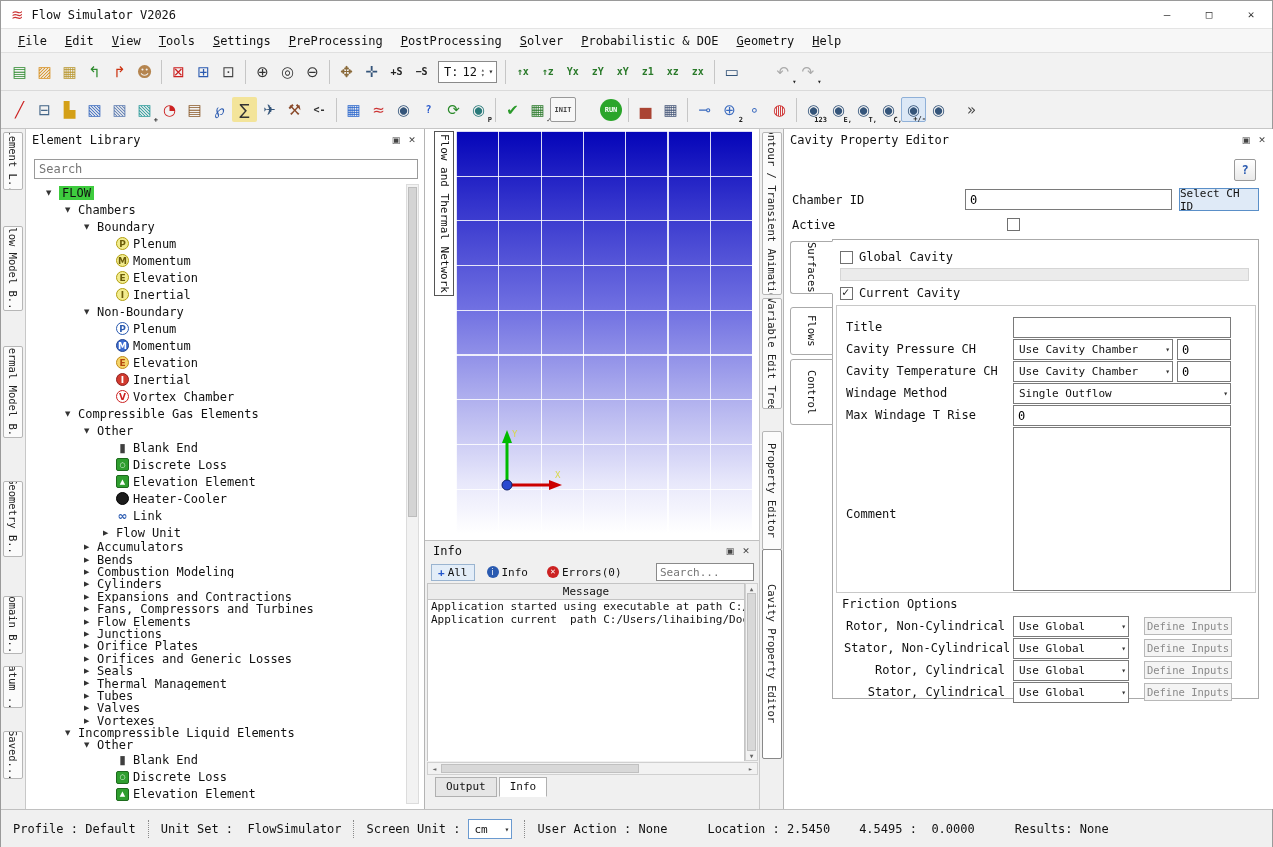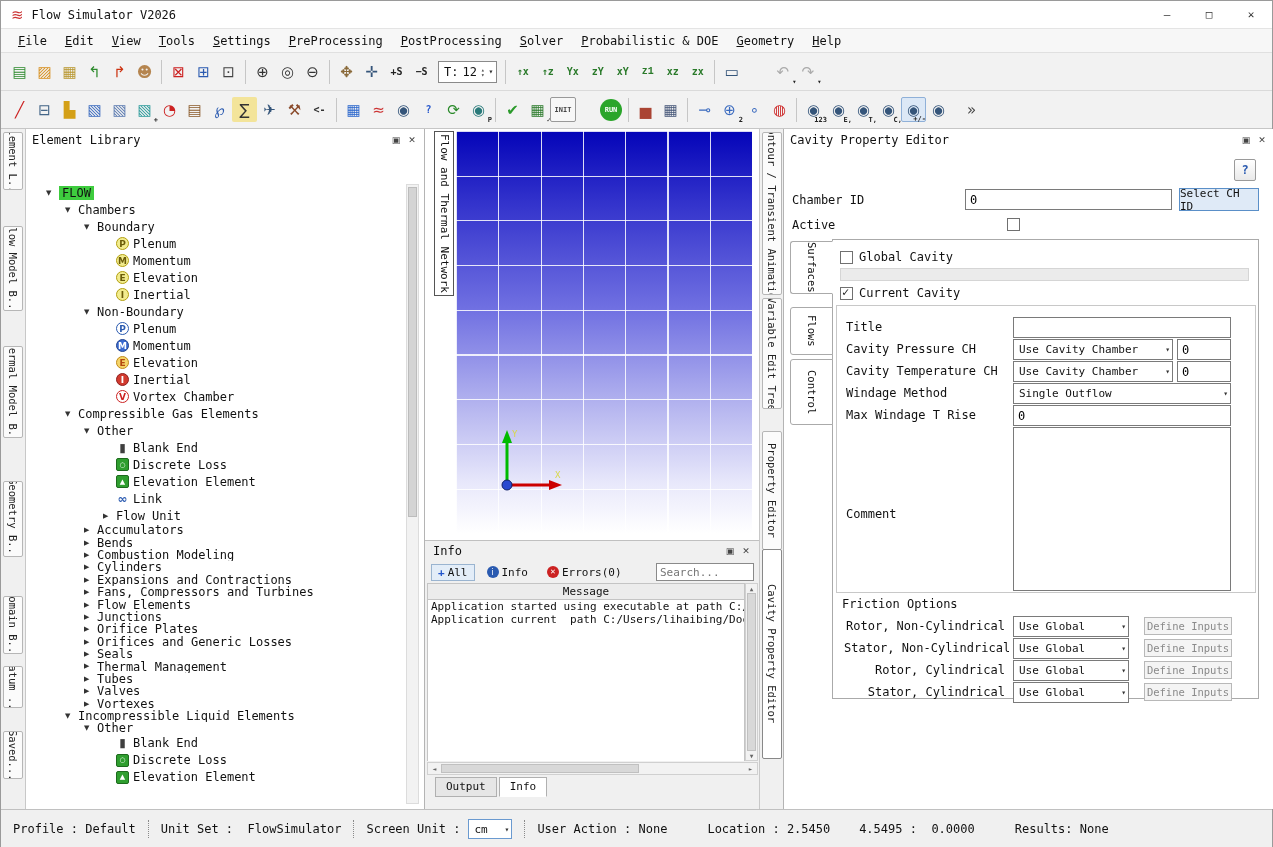--- a/index.html
+++ b/index.html
@@ -267,21 +267,21 @@
         </span>
         <span class="tbi txt" style="color: rgb(42, 122, 42);">
           <span>Yx</span>
         </span>
         <span class="tbi txt" style="color: rgb(42, 122, 42);">
           <span>zY</span>
         </span>
         <span class="tbi txt" style="color: rgb(42, 122, 42);">
           <span>xY</span>
         </span>
-        <span class="tbi txt" style="color: rgb(42, 122, 42); font-family: Liberation Mono, monospace;">
+        <span class="tbi txt" style="color: rgb(42, 122, 42);">
           <span>z1</span>
         </span>
         <span class="tbi txt" style="color: rgb(42, 122, 42);">
           <span>xz</span>
         </span>
         <span class="tbi txt" style="color: rgb(42, 122, 42);">
           <span>zx</span>
         </span>
         <span class="tbsep"></span>
         <span class="tbi" style="color: rgb(53, 85, 122);">
@@ -439,20 +439,21 @@
       </div>
 
     <div class="left-panel">
       <div class="phead">
         <span>Element Library</span>
         <span class="dock-icons">
           <span>▣</span>
           <span>✕</span>
         </span>
       </div>
+      <input class="lp-search" placeholder="Search" style="">
       <div class="tree" id="treeHost">
           <div class="trow" style="height: 17px; padding-left: 16px;">
             <span class="exp">▼</span>
             <span class="tlabel b selgreen">FLOW</span>
           </div>
           <div class="trow" style="height: 17px; padding-left: 35px;">
             <span class="exp">▼</span>
             <span class="tlabel b">Chambers</span>
           </div>
           <div class="trow" style="height: 17px; padding-left: 54px;">
@@ -523,20 +524,25 @@
           </div>
           <div class="trow" style="height: 17px; padding-left: 73px;">
             <span class="exp"></span>
             <span class="tbadge sq" style="background: rgb(47, 158, 47); border: 1px solid rgb(29, 107, 29); color: rgb(255, 255, 255);">○</span>
             <span class="tlabel">Discrete Loss</span>
           </div>
           <div class="trow" style="height: 17px; padding-left: 73px;">
             <span class="exp"></span>
             <span class="tbadge sq" style="background: rgb(47, 158, 47); border: 1px solid rgb(29, 107, 29); color: rgb(255, 255, 255);">▲</span>
             <span class="tlabel">Elevation Element</span>
+          </div>
+          <div class="trow" style="height: 17px; padding-left: 73px;">
+            <span class="exp"></span>
+            <span class="tbadge" style="background: rgb(28, 28, 28); border: 1px solid rgb(0, 0, 0); color: rgb(255, 255, 255);"></span>
+            <span class="tlabel">Heater-Cooler</span>
           </div>
           <div class="trow" style="height: 17px; padding-left: 73px;">
             <span class="exp"></span>
             <span class="tbadge gl" style="color: rgb(42, 90, 176);">∞</span>
             <span class="tlabel">Link</span>
           </div>
           <div class="trow" style="height: 17px; padding-left: 73px;">
             <span class="exp">▶</span>
             <span class="tlabel">Flow Unit</span>
           </div>

